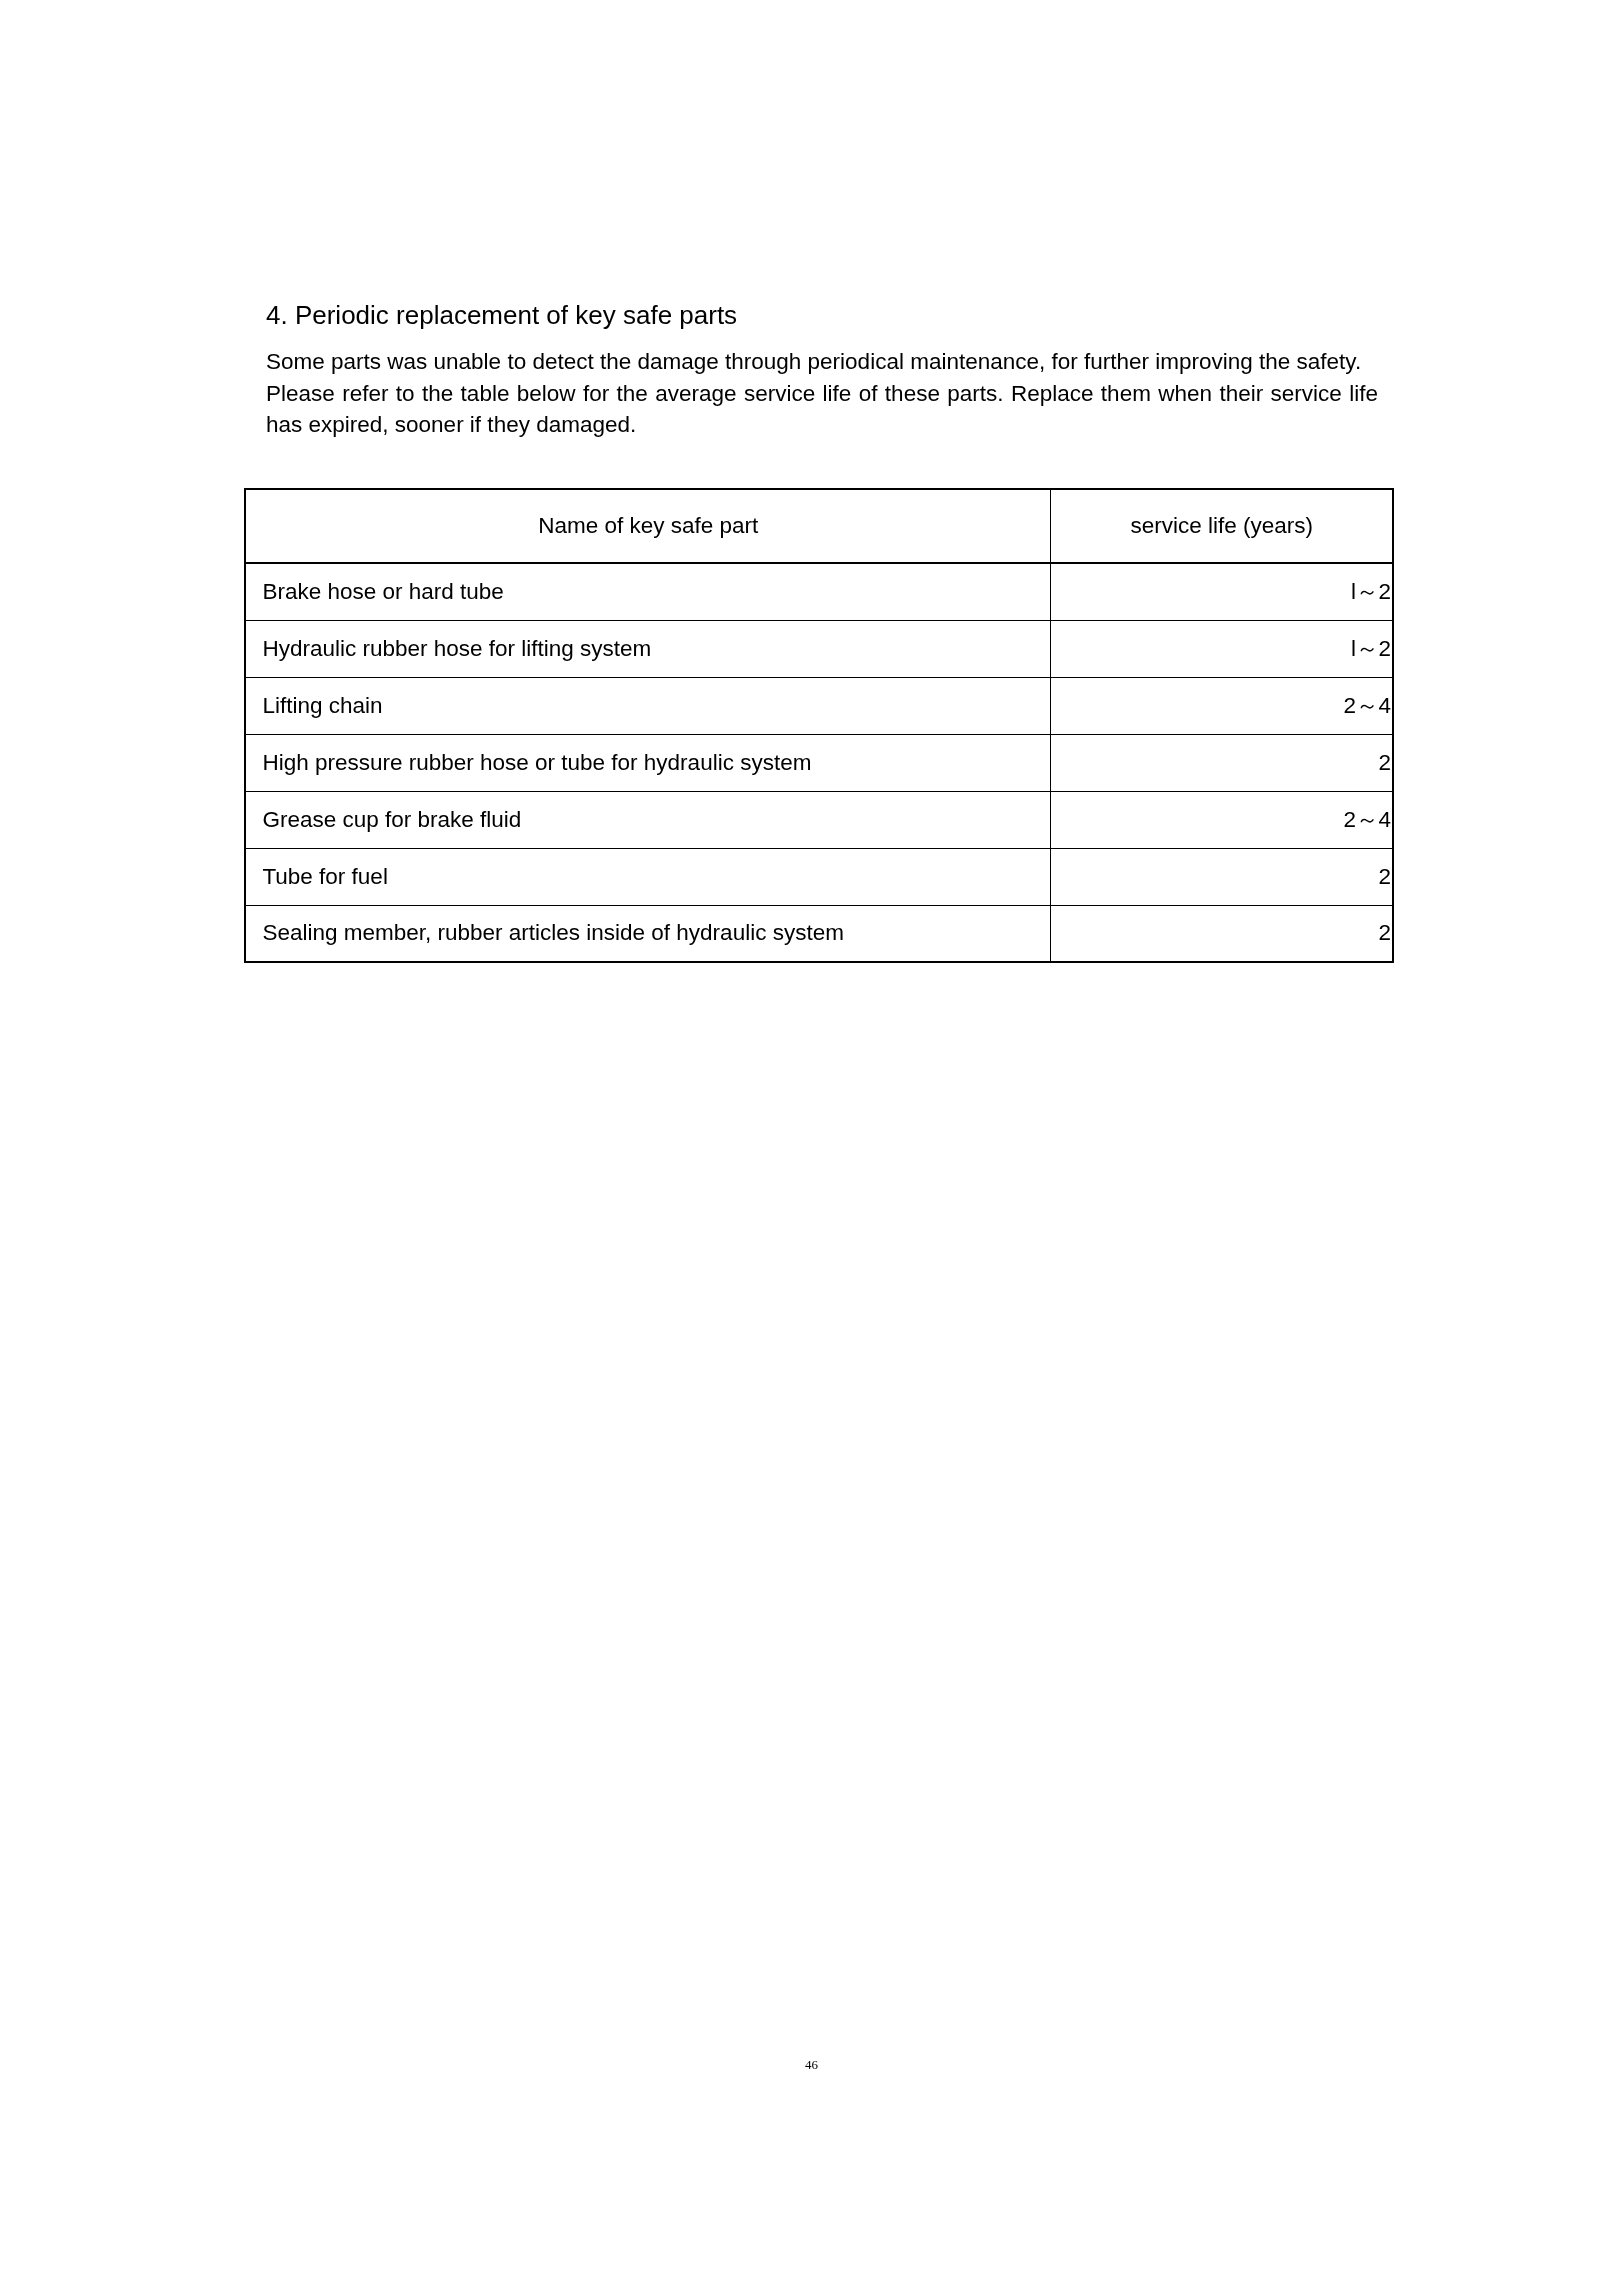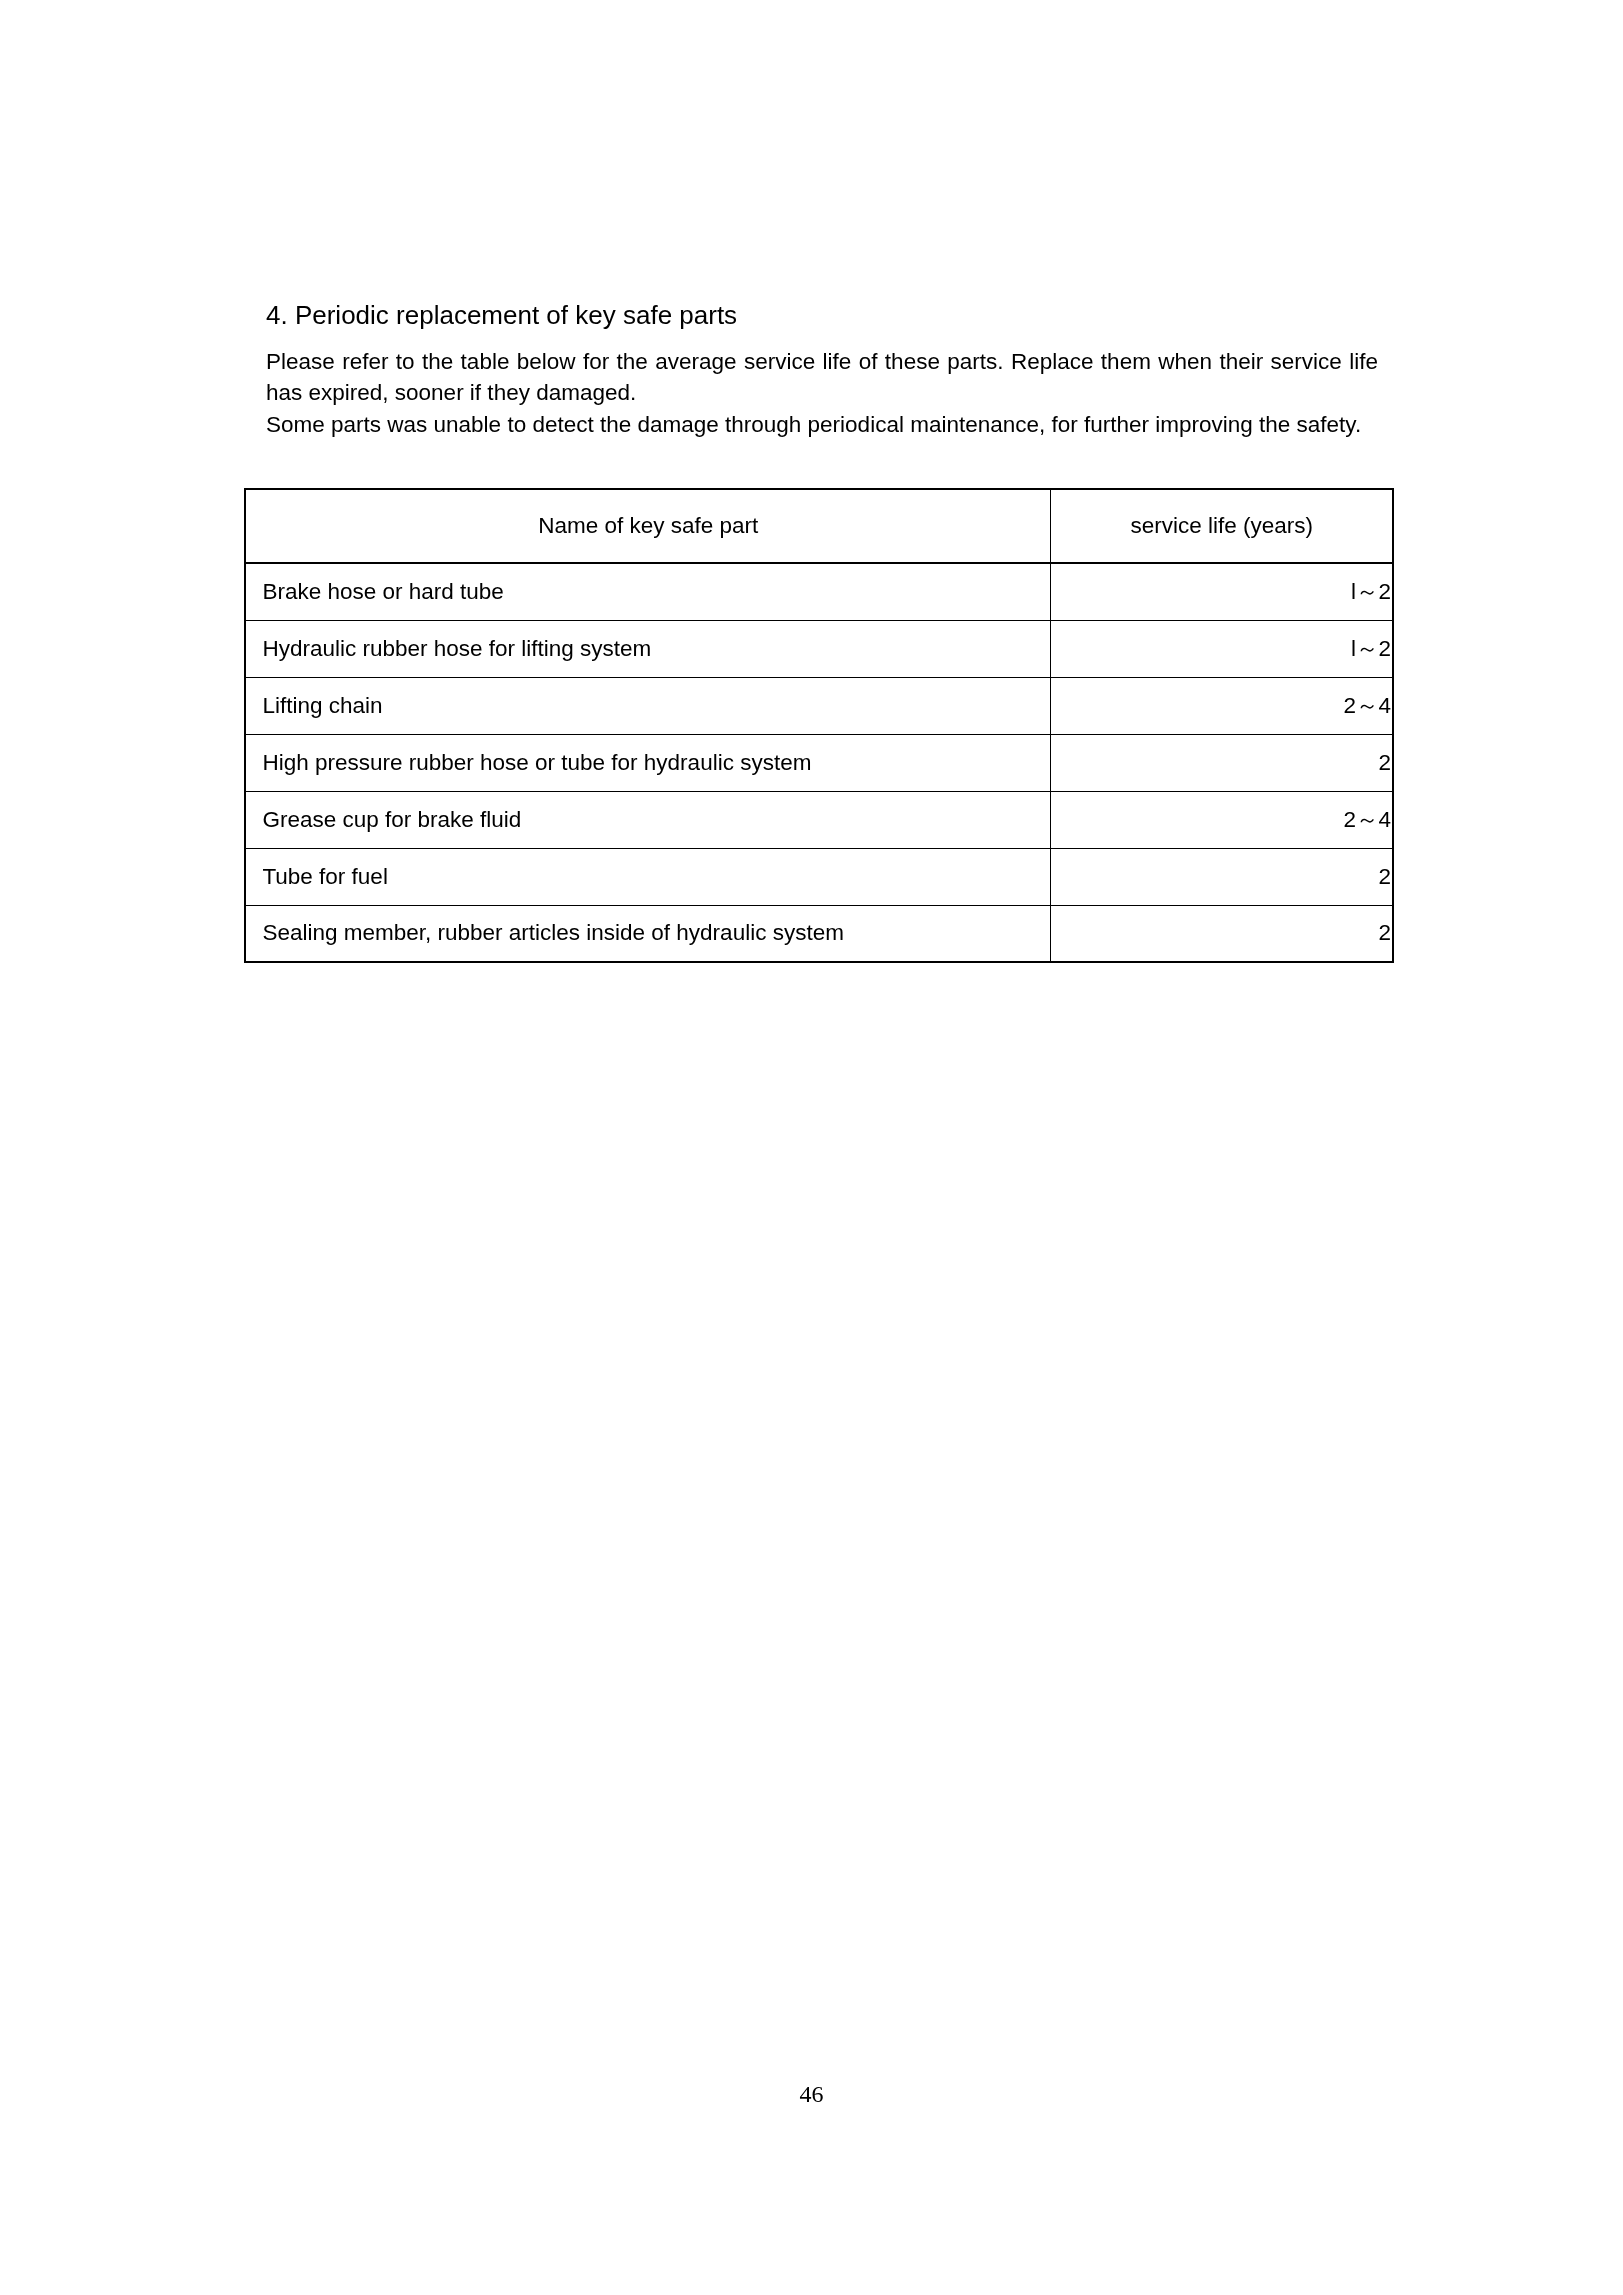--- a/index.html
+++ b/index.html
@@ -82,33 +82,32 @@
   table.safe-parts tbody td:first-child { border-left-width: 2px; }
   table.safe-parts tbody td:last-child { border-right-width: 2px; }
   table.safe-parts tbody tr:last-child td { border-bottom-width: 2px; }
   .page-number {
     position: absolute;
     left: 0;
     top: 2057px;
     width: 100%;
     text-align: center;
     font-family: "Liberation Serif", serif;
-    font-size: 24px;
-    margin-top: 24px;
+    font-size: 13px;
   }
 </style>
 </head>
 <body>
 
 <div class="page">
 
   <div class="content">
     <h1 class="section-heading">4. Periodic replacement of key safe parts</h1>
+    <p class="body-para">Some parts was unable to detect the damage through periodical maintenance, for further improving the safety.</p>
     <p class="body-para">Please refer to the table below for the average service life of these parts. Replace them when their service life has expired, sooner if they damaged.</p>
-    <p class="body-para">Some parts was unable to detect the damage through periodical maintenance, for further improving the safety.</p>
   </div>
 
   <div class="table-wrap">
     <table class="safe-parts">
       <colgroup>
         <col class="c-name">
         <col class="c-life">
       </colgroup>
       <thead>
         <tr>

